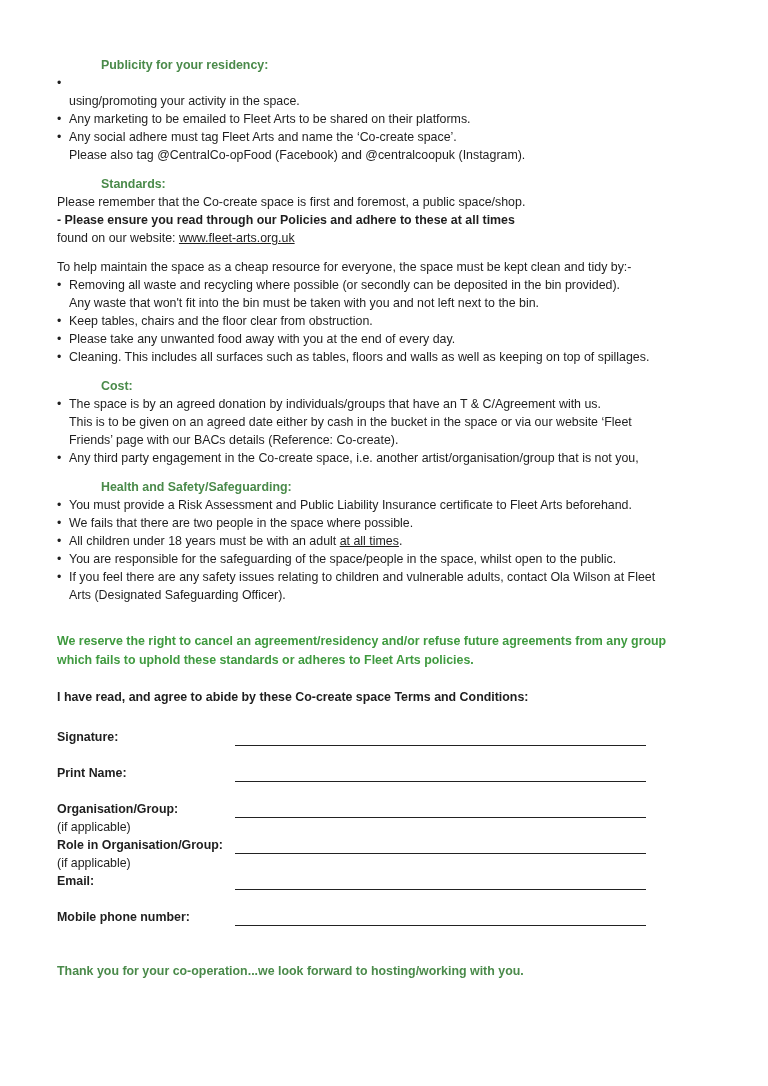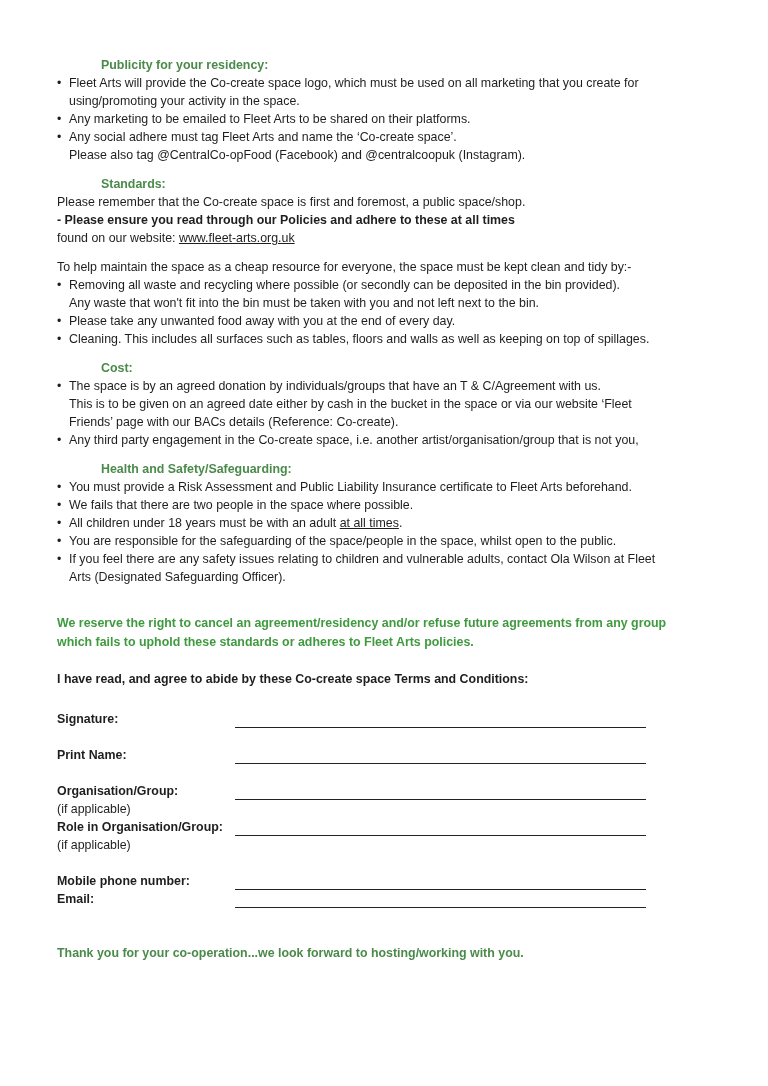--- a/index.html
+++ b/index.html
@@ -26,21 +26,21 @@
   </style>
 </head>
 <body>
 
 <div class="page">
 
   <section>
     <div class="heading">Publicity for your residency:</div>
     <ul class="bullets">
       <li>
-        <span>Fleet Arts will provide the Co-create space logo, which must be used on all marketing that you create for</span><br>
+        <br>
         <span>using/promoting your activity in the space.</span>
       </li>
       <li>Any marketing to be emailed to Fleet Arts to be shared on their platforms.</li>
       <li>
         <span>Any social adhere must tag Fleet Arts and name the ‘Co-create space’.</span><br>
         <span>Please also tag @CentralCo-opFood (Facebook) and @centralcoopuk (Instagram).</span>
       </li>
     </ul>
   </section>
 
@@ -50,20 +50,21 @@
     <div class="para bold">- Please ensure you read through our Policies and adhere to these at all times</div>
     <div class="para">
       <span>found on our website: </span><a class="link">www.fleet-arts.org.uk</a>
     </div>
     <div class="para" style="margin-top:11px">To help maintain the space as a cheap resource for everyone, the space must be kept clean and tidy by:-</div>
     <ul class="bullets">
       <li>
         <span>Removing all waste and recycling where possible (or secondly can be deposited in the bin provided).</span><br>
         <span>Any waste that won't fit into the bin must be taken with you and not left next to the bin.</span>
       </li>
+      <li>Keep tables, chairs and the floor clear from obstruction.</li>
       <li>Please take any unwanted food away with you at the end of every day.</li>
       <li>Cleaning. This includes all surfaces such as tables, floors and walls as well as keeping on top of spillages.</li>
     </ul>
   </section>
 
   <section style="margin-top:11px">
     <div class="heading">Cost:</div>
     <ul class="bullets">
       <li>
         <span>The space is by an agreed donation by individuals/groups that have an T &amp; C/Agreement with us.</span><br>
@@ -111,24 +112,24 @@
     <div class="form-row" style="margin-top:18px">
       <div class="form-label">Organisation/Group:</div>
       <div class="form-line"></div>
     </div>
     <div class="sub">(if applicable)</div>
     <div class="form-row">
       <div class="form-label">Role in Organisation/Group:</div>
       <div class="form-line"></div>
     </div>
     <div class="sub">(if applicable)</div>
+    <div class="form-row">
+      <div class="form-label">Email:</div>
+      <div class="form-line"></div>
+    </div>
     <div class="form-row" style="margin-top:18px">
       <div class="form-label">Mobile phone number:</div>
-      <div class="form-line"></div>
-    </div>
-    <div class="form-row">
-      <div class="form-label">Email:</div>
       <div class="form-line"></div>
     </div>
   </div>
 
   <div class="thanks" style="margin-top:38px">Thank you for your co-operation...we look forward to hosting/working with you.</div>
 </div>
 
 </body></html>

